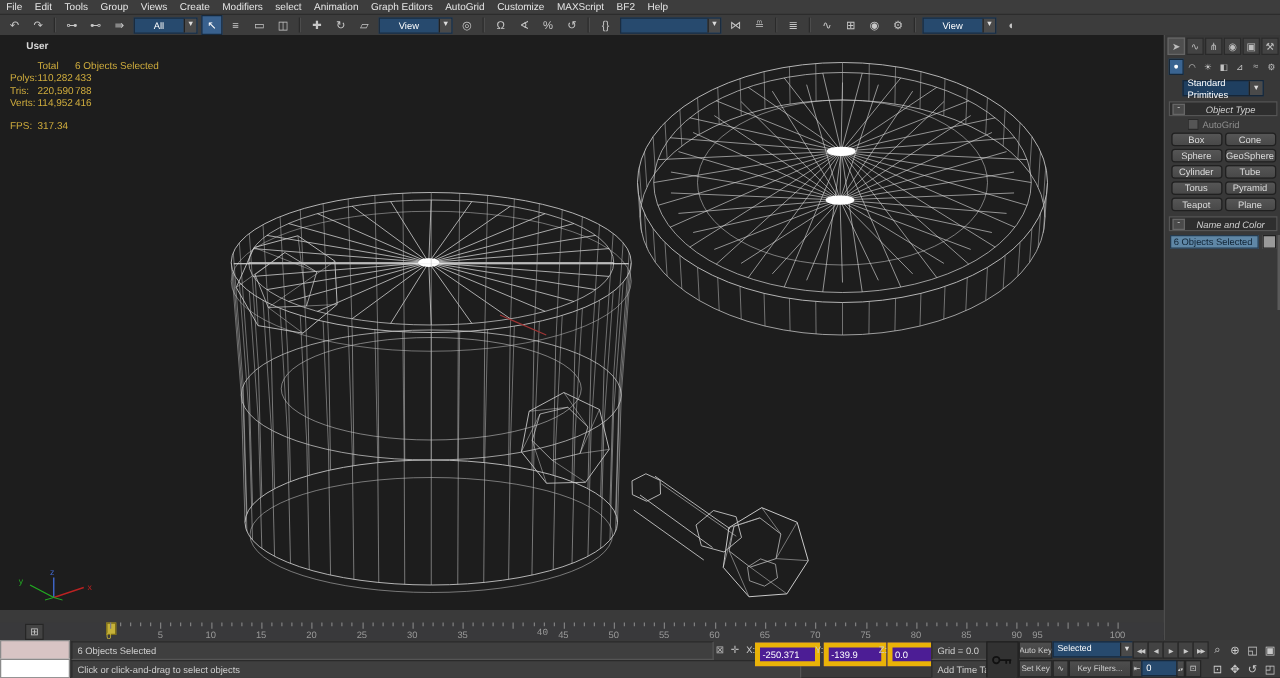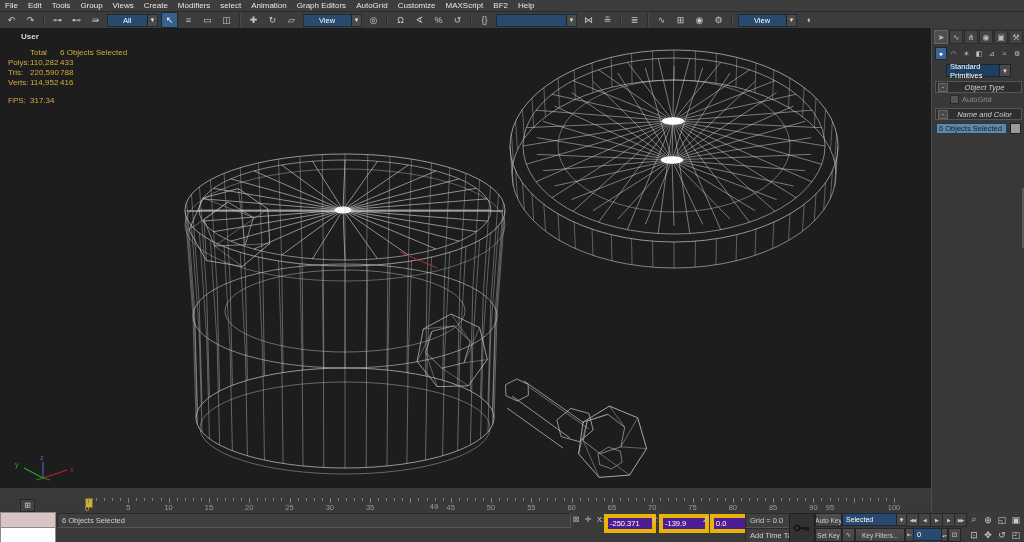--- a/index.html
+++ b/index.html
@@ -526,20 +526,32 @@
     <span class="arr">▼</span>
   </div>
   <div class="rollout">
     <span class="minus">-</span>
     <span class="rtitle">Object Type</span>
   </div>
   <div id="autogrid">
     <span class="chk"></span>
     <span>AutoGrid</span>
   </div>
+  <div id="ot-grid">
+      <div class="ot-btn">Box</div>
+      <div class="ot-btn">Cone</div>
+      <div class="ot-btn">Sphere</div>
+      <div class="ot-btn">GeoSphere</div>
+      <div class="ot-btn">Cylinder</div>
+      <div class="ot-btn">Tube</div>
+      <div class="ot-btn">Torus</div>
+      <div class="ot-btn">Pyramid</div>
+      <div class="ot-btn">Teapot</div>
+      <div class="ot-btn">Plane</div>
+    </div>
   <div class="rollout">
     <span class="minus">-</span>
     <span class="rtitle">Name and Color</span>
   </div>
   <div id="name-field-row">
     <div id="name-field">6 Objects Selected</div>
     <div id="color-swatch"></div>
   </div>
   <div id="cp-scroll"></div>
 </div>
@@ -677,20 +689,21 @@
     <div class="tick-label" style="left: 813.4px;">90</div>
     <div class="tick-label" style="left: 830px;">95</div>
     <div class="tick-label" style="left: 894px;">100</div>
   </div>
 
 <div id="statusarea">
   <div class="listener-box" id="listener-pink"></div>
   <div class="listener-box" id="listener-white"></div>
 
   <div class="stat-box" style="left:57px;top:1px;width:508px;">6 Objects Selected</div>
+  <div class="stat-box" style="left:57px;top:16px;width:578px;">Click or click-and-drag to select objects</div>
 
   <div class="mini-icon" style="left:571px;top:1px;">⊠</div>
   <div class="mini-icon" style="left:583px;top:1px;">✛</div>
 
   <div class="coord-label" style="left:597px;top:1px;">X:</div>
   <div class="coord-field" style="left:604px;top:2px;width:42px;">-250.371</div>
   <div class="coord-label" style="left:652px;top:1px;">Y:</div>
   <div class="coord-field" style="left:659px;top:2px;width:40px;">-139.9</div>
   <div class="coord-label" style="left:703px;top:1px;">Z:</div>
   <div class="coord-field" style="left:710px;top:2px;width:29px;">0.0</div>

